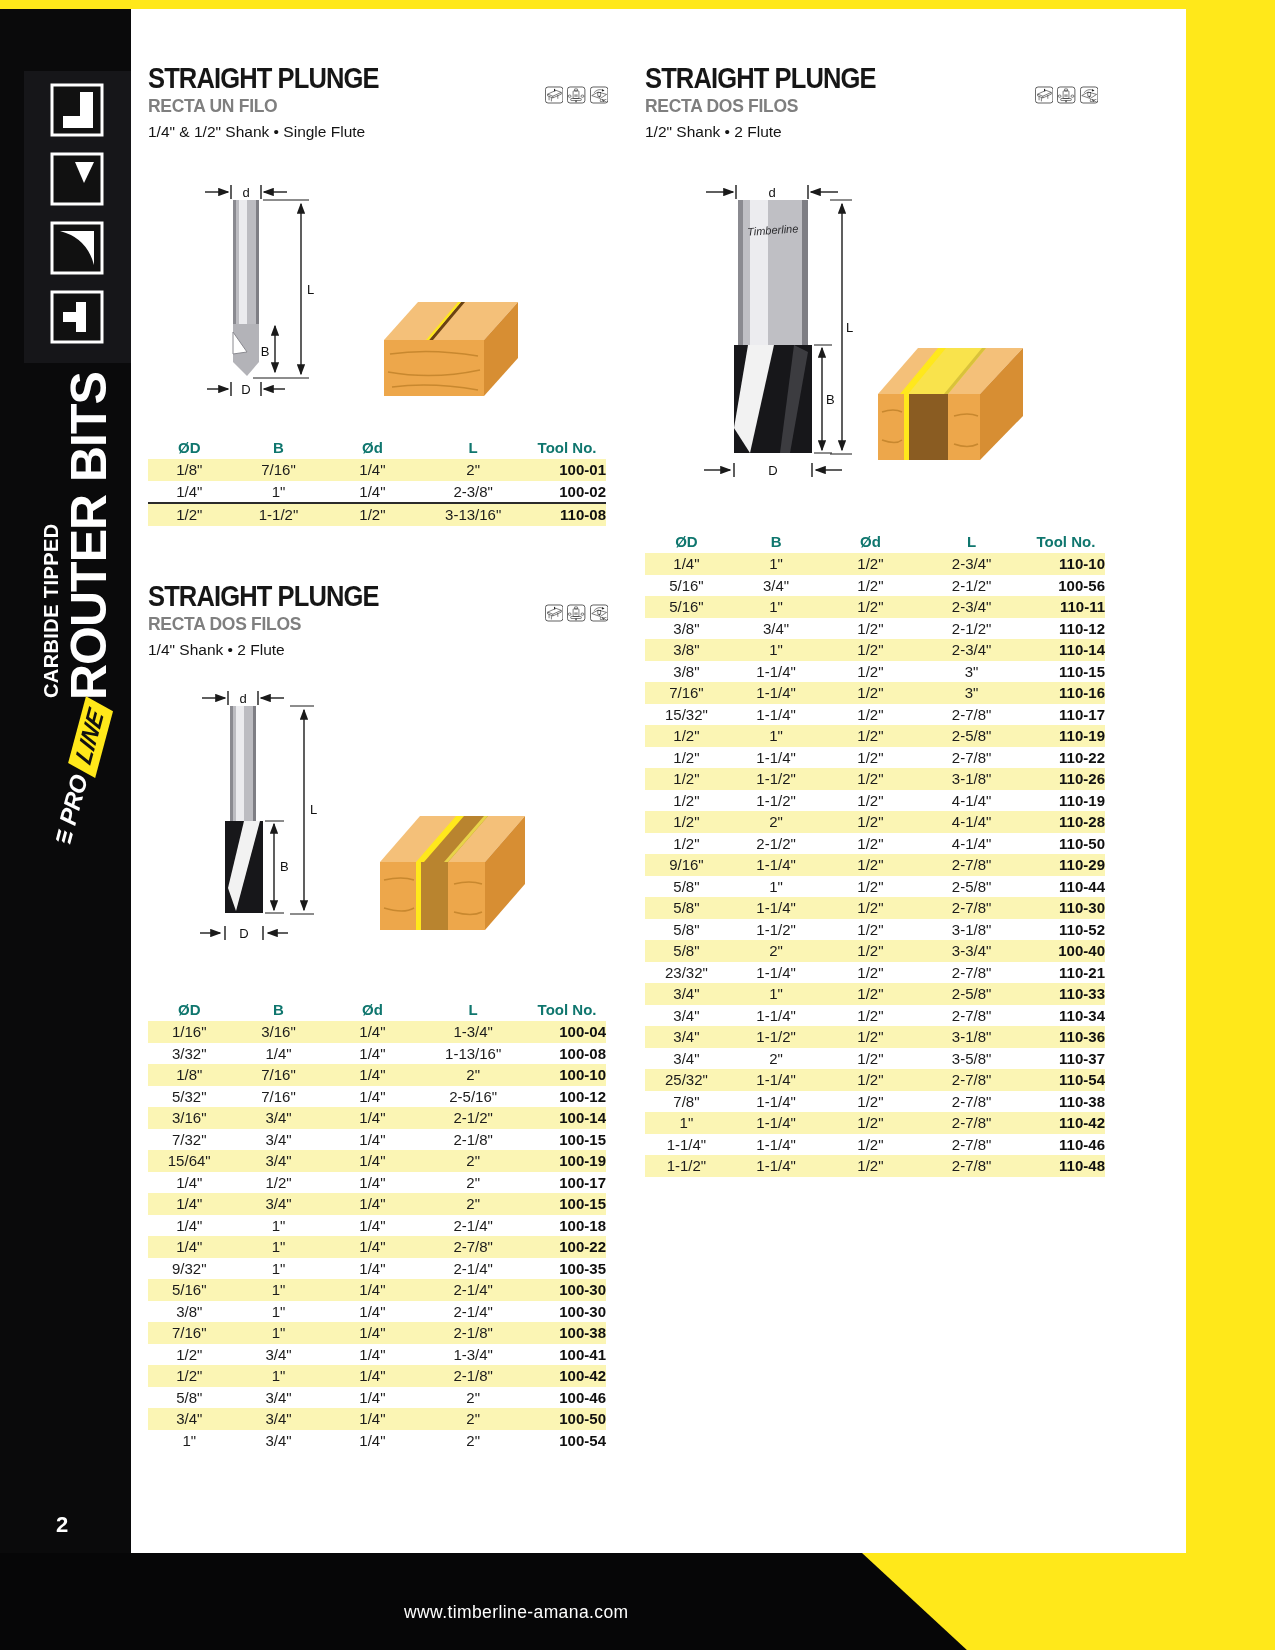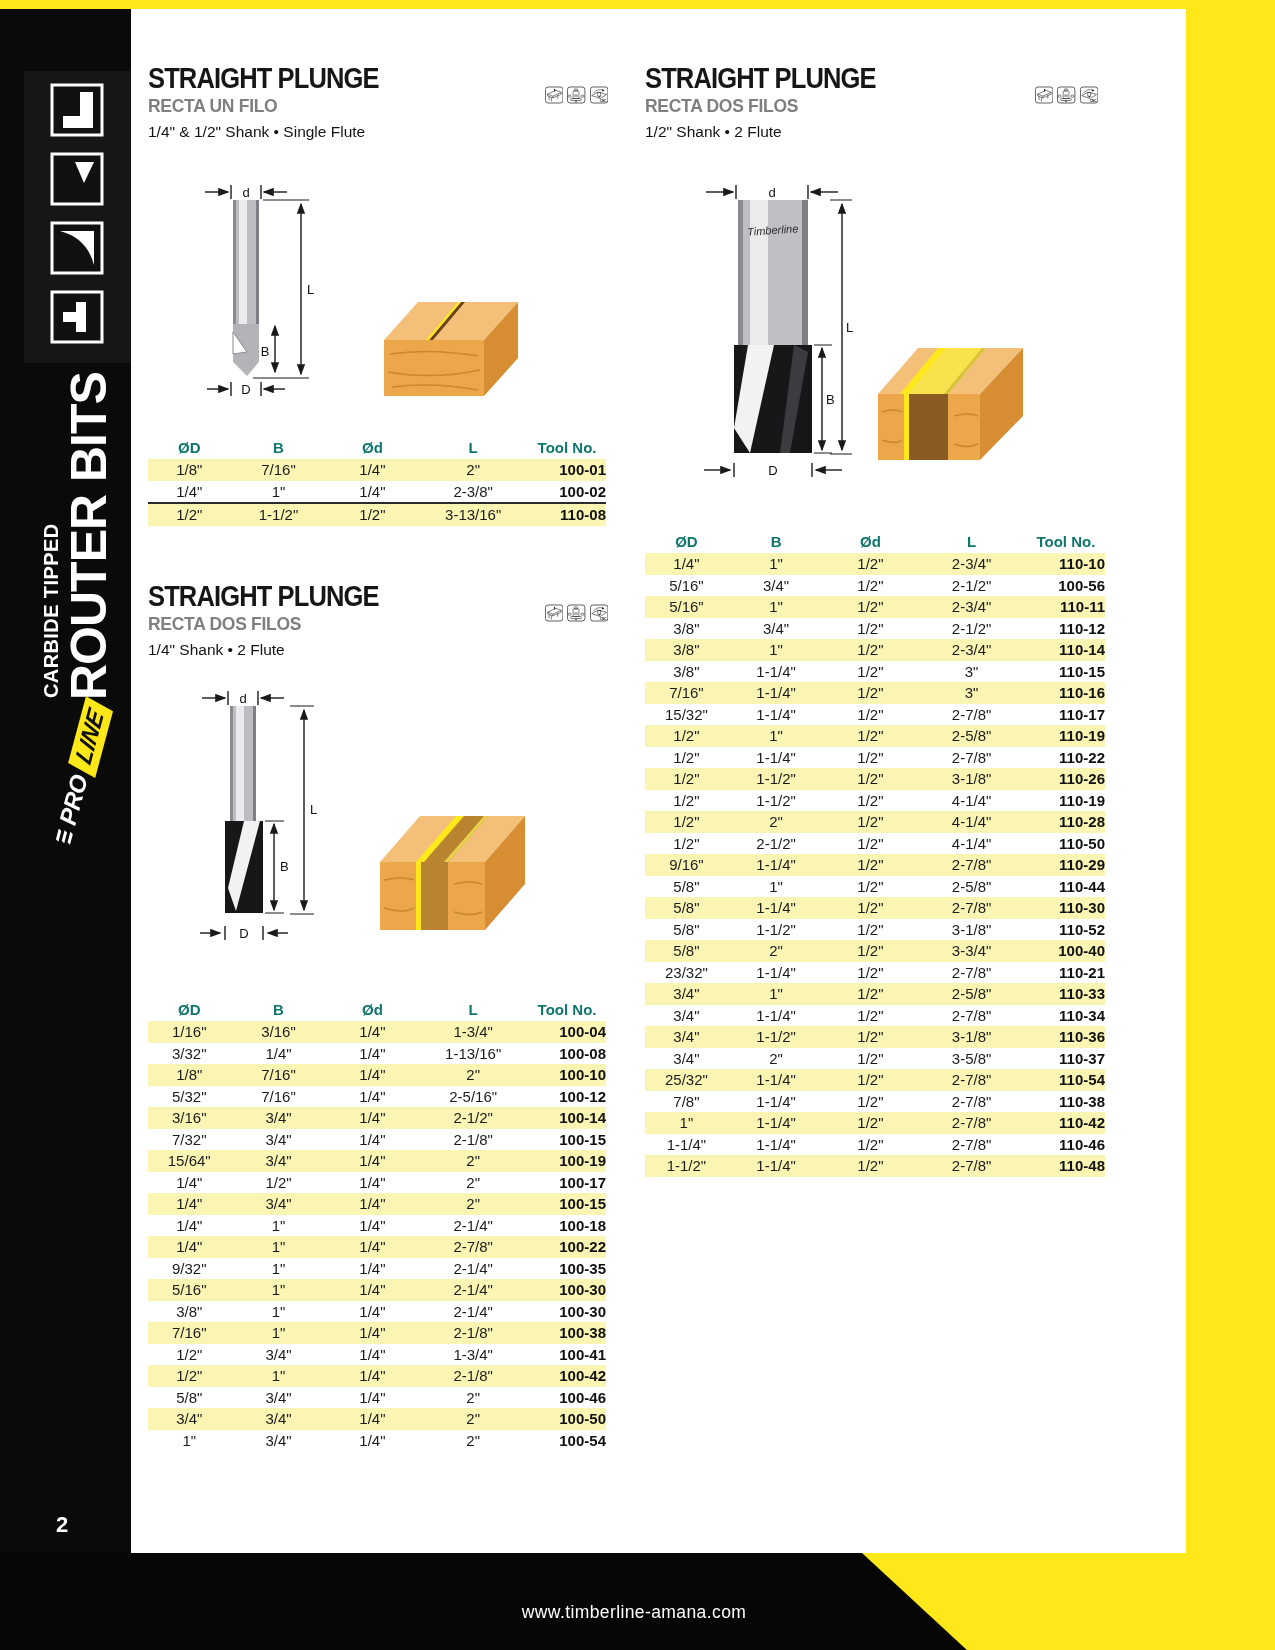--- a/index.html
+++ b/index.html
@@ -7,21 +7,21 @@
   #page{position:absolute;left:0;top:0;width:1275px;height:1650px;background:#fff;}
   .abs{position:absolute;}
 
   
   #top-strip{left:0;top:0;width:1275px;height:9px;background:#FFE81A;}
   #right-strip{left:1186px;top:0;width:89px;height:1553px;background:#FFE81A;}
   #sidebar{left:0;top:9px;width:131px;height:1641px;background:#0a0a0b;}
   #footer{left:0;top:1553px;width:1275px;height:97px;background:#060607;}
   #footer-wedge{left:862px;top:1553px;width:413px;height:97px;background:#FFE81A;
     clip-path:polygon(0 0,100% 0,100% 100%,25.4% 100%);}
-  #footer-url{left:404px;top:1602px;width:460px;text-align:center;color:#fff;font-size:17.5px;letter-spacing:.4px;}
+  #footer-url{left:404px;top:1602px;width:460px;text-align:left;color:#fff;font-size:17.5px;letter-spacing:.4px;}
 
   
   #profile-box{left:24px;top:62px;width:107px;height:292px;background:#161619;}
   .profile-icon{position:absolute;left:50px;width:54px;height:54px;}
   #v-large{left:60px;top:700px;width:315px;transform:rotate(-90deg);transform-origin:0 0;
     font-size:50px;font-weight:bold;color:#fff;letter-spacing:-1px;white-space:nowrap;}
   #v-small{left:40px;top:698px;width:160px;transform:rotate(-90deg);transform-origin:0 0;
     font-size:20px;font-weight:bold;color:#fff;letter-spacing:.4px;white-space:nowrap;}
   #proline{left:48px;top:838px;transform:rotate(-75deg);transform-origin:0 0;
     display:flex;align-items:center;gap:5px;white-space:nowrap;}

